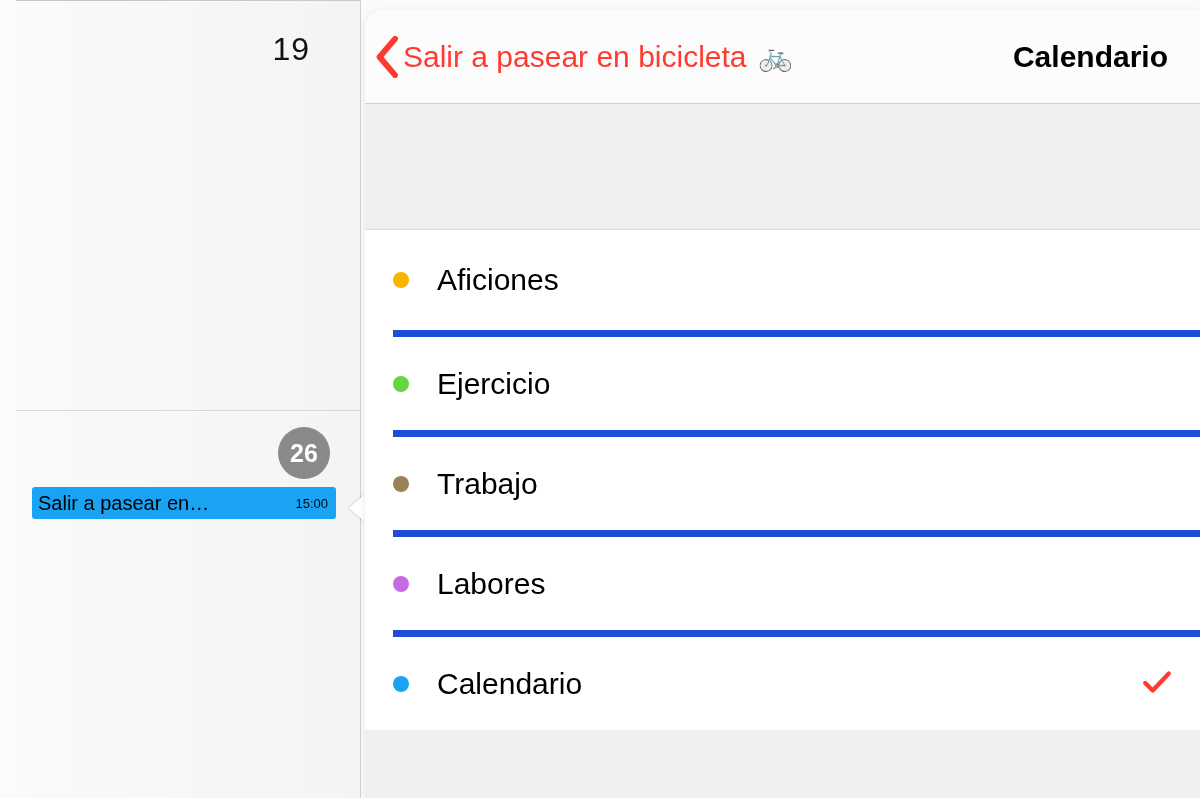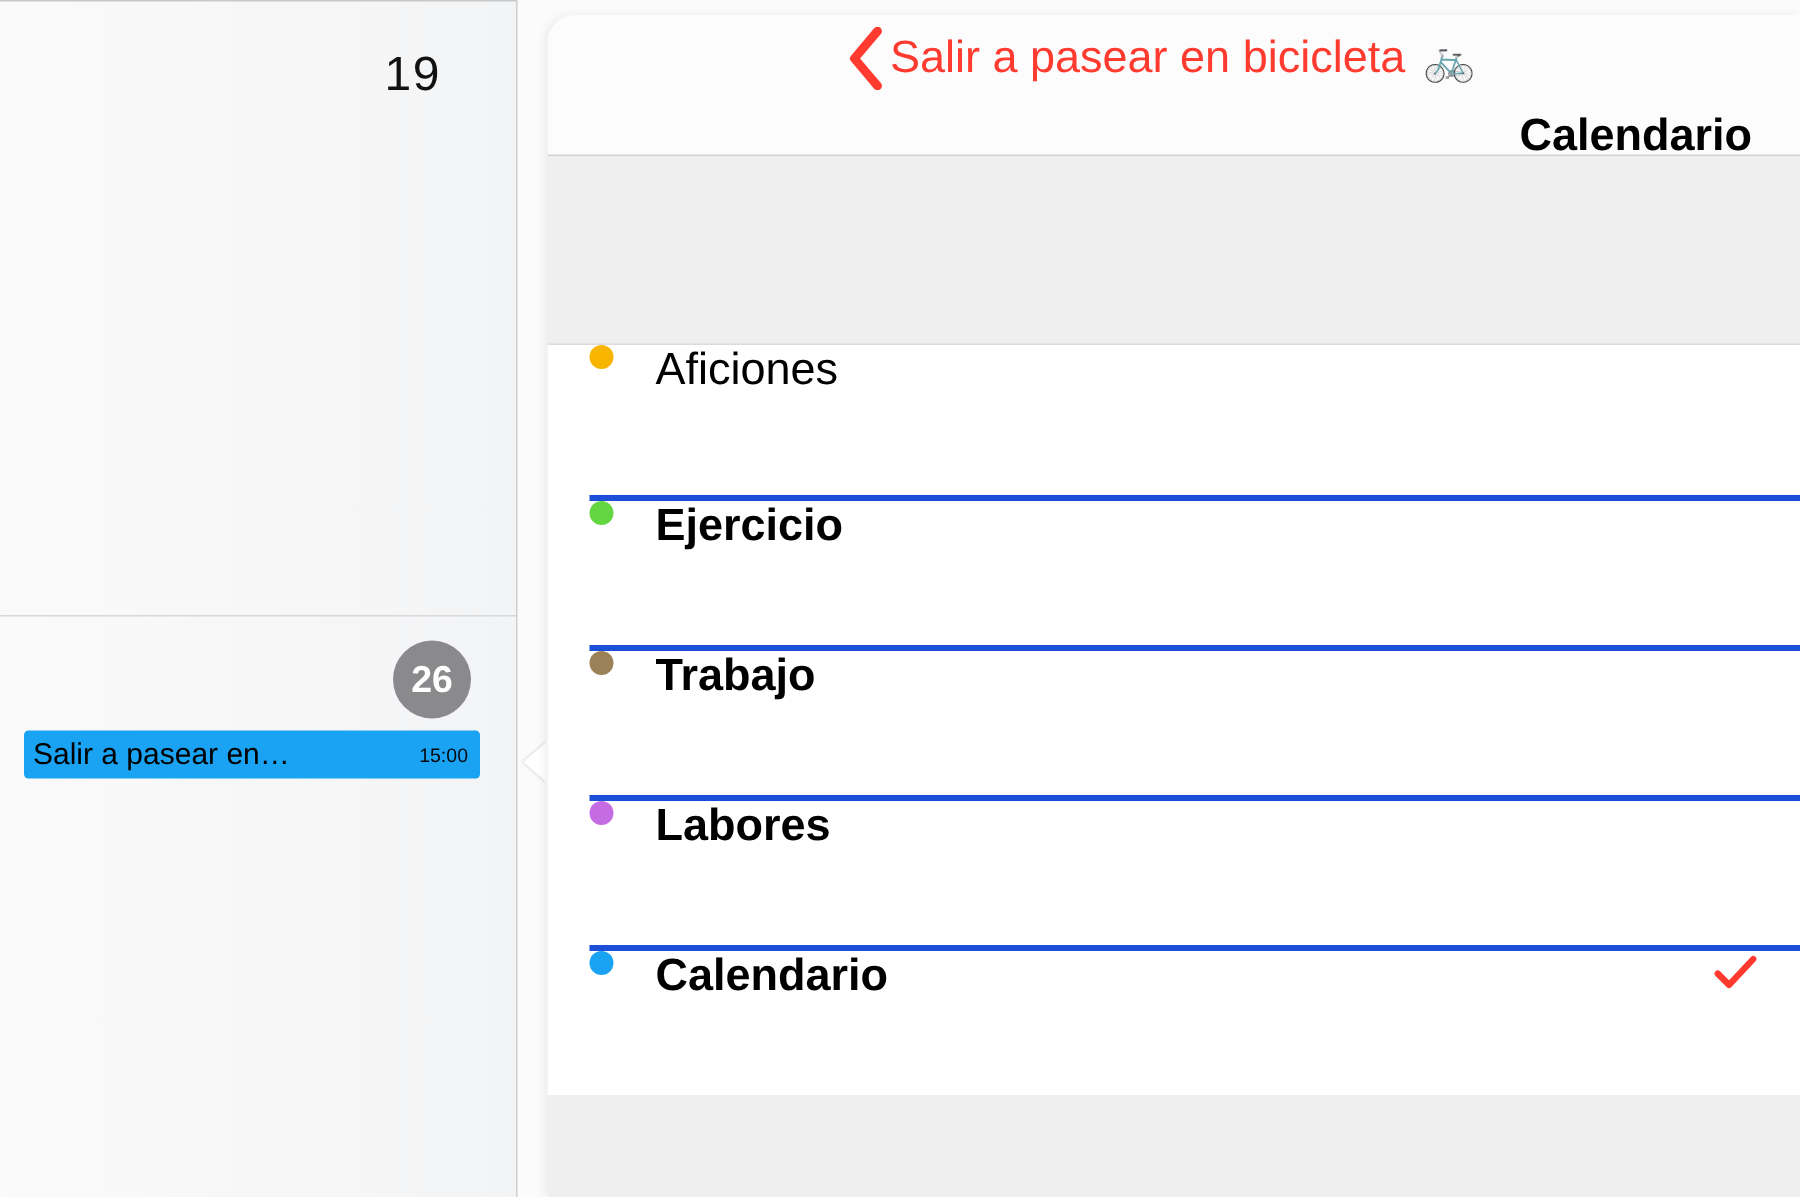--- a/index.html
+++ b/index.html
@@ -2,21 +2,21 @@
 <html><head>
   <meta charset="utf-8">
   <style>
     * { margin: 0; padding: 0; box-sizing: border-box; font-family: -apple-system, "Helvetica Neue", Helvetica, Arial, sans-serif; }
     html, body { width: 1200px; height: 798px; overflow: hidden; }
     body { position: relative; background: #fbfbfc; }
 
     
     .month-col {
       position: absolute;
-      left: 0; top: 0;
+      left: 16px; top: 0;
       width: 345px; height: 798px;
       background: linear-gradient(to right, #fafafb 0%, #f3f4f5 100%);
       border-right: 1px solid #d0d0d1;
       text-decoration: underline;
     }
     .day-cell {
       position: relative;
       width: 100%;
       border-top: 1px solid #d8d8d9;
     }
@@ -74,21 +74,20 @@
       box-shadow: -2px 0 6px rgba(0,0,0,.06);
       overflow: hidden;
     }
     .nav-bar {
       height: 94px;
       background: #fcfcfd;
       border-bottom: 1px solid #d2d2d3;
       display: flex; align-items: center;
       padding: 0 22px 0 6px;
       gap: 6px;
-      flex-direction: column;
     }
     .nav-back {
       display: flex; align-items: center;
       color: #ff3b30;
       font-size: 30px;
       gap: 2px;
       padding: 8px 4px;
     }
     .nav-back svg { width: 26px; height: 42px; }
     .nav-back .emoji { margin-left: 10px; font-size: 28px; color:#000; }
@@ -99,30 +98,29 @@
       color: #000;
       padding-right: 10px;
     }
 
     .group-gap { height: 126px; border-bottom: 1px solid #dcdcdd; }
 
     .list {
       background: #fff;
     }
     .list-row {
-      display: flex; align-items: flex-start;
+      display: flex; align-items: center;
       padding: 0 28px;
       height: 100px;
       position: relative;
     }
     .list-row + .list-row {
-      border-top: 4px solid #1d4ed8;
+      border-top: 7px solid #1d4ed8;
       margin-left: 28px;
       padding-left: 0;
-      font-weight: bold;
     }
     .dot {
       width: 16px; height: 16px;
       border-radius: 50%;
       margin-right: 28px;
       flex: 0 0 auto;
     }
     .row-label { font-size: 30px; color: #000; }
     .check-icon { margin-left: auto; color: #ff3b30; }
     .check-icon svg { width: 30px; height: 28px; }

